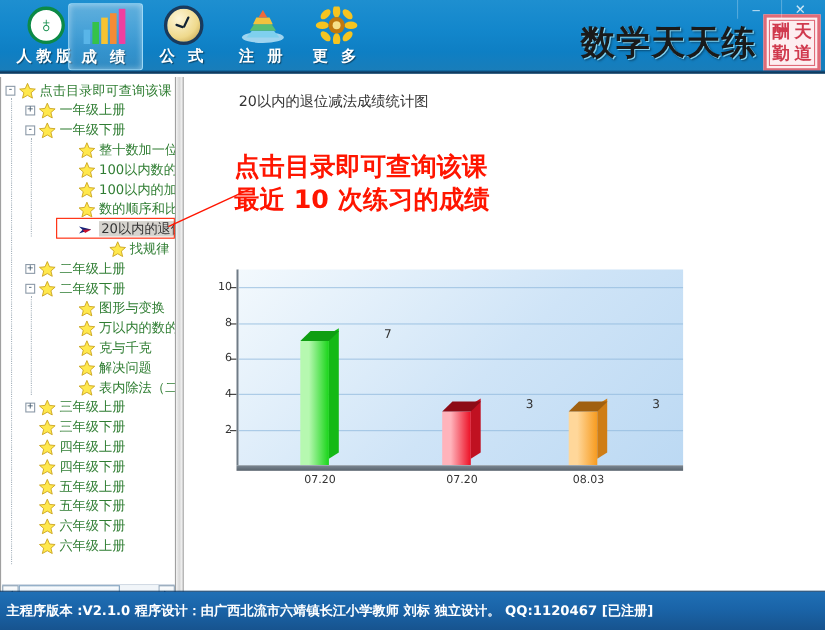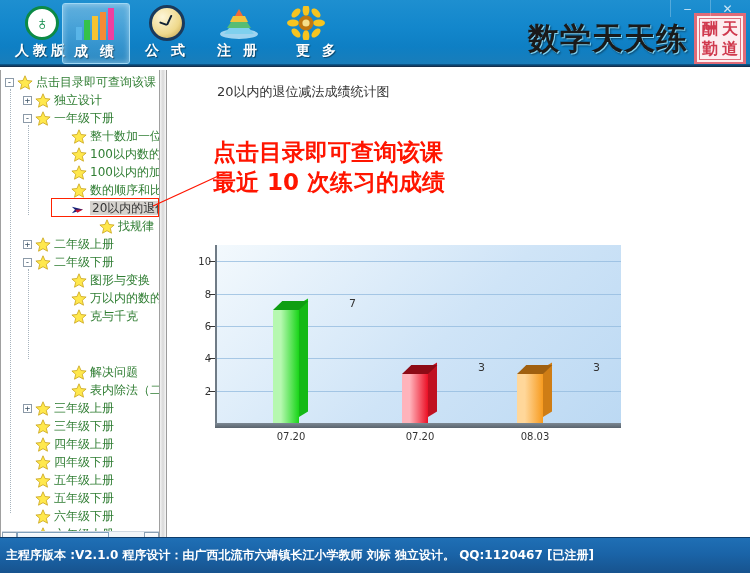--- a/index.html
+++ b/index.html
@@ -207,21 +207,21 @@
           <ellipse cx="21" cy="28" rx="19" ry="5" fill="#9fd4ef"></ellipse>
           <polygon points="6,28 36,28 31,22 11,22" fill="#7fd0ee"></polygon>
           <polygon points="9,22 33,22 29,16 13,16" fill="#57bd74"></polygon>
           <polygon points="12,16 30,16 27,10 15,10" fill="#f2c23d"></polygon>
           <polygon points="17,10 25,10 21,3" fill="#ef6a3a"></polygon>
         </svg>
       </div>
       <div class="tbar-lbl">注 册</div>
     </div>
 
-    <div class="tbar-btn" style="left:272px;text-align:right;">
+    <div class="tbar-btn" style="left:272px;">
       <div class="tbar-ico">
         <svg width="38" height="34" viewBox="0 0 38 34">
           <g fill="#f6c420">
             <ellipse cx="19" cy="4" rx="3.4" ry="6"></ellipse>
             <ellipse cx="19" cy="30" rx="3.4" ry="6"></ellipse>
             <ellipse cx="6" cy="17" rx="6" ry="3.4"></ellipse>
             <ellipse cx="32" cy="17" rx="6" ry="3.4"></ellipse>
             <ellipse cx="9" cy="7" rx="5.6" ry="3.2" transform="rotate(-45 9 7)"></ellipse>
             <ellipse cx="29" cy="27" rx="5.6" ry="3.2" transform="rotate(-45 29 27)"></ellipse>
             <ellipse cx="29" cy="7" rx="5.6" ry="3.2" transform="rotate(45 29 7)"></ellipse>
@@ -256,21 +256,21 @@
           <span class="star"><svg viewBox="0 0 20 19" width="16" height="15">
               <polygon points="10,1 12.6,7 19,7.6 14.2,11.8 15.7,18 10,14.8 4.3,18 5.8,11.8 1,7.6 7.4,7" fill="#ffe84d" stroke="#c9a21a" stroke-width="1"></polygon>
             </svg></span>
           <span class="tlabel">点击目录即可查询该课</span>
         </div>
         <div class="tnode" style="padding-left: 22px;">
           <div class="toggle">+</div>
           <span class="star"><svg viewBox="0 0 20 19" width="16" height="15">
               <polygon points="10,1 12.6,7 19,7.6 14.2,11.8 15.7,18 10,14.8 4.3,18 5.8,11.8 1,7.6 7.4,7" fill="#ffe84d" stroke="#c9a21a" stroke-width="1"></polygon>
             </svg></span>
-          <span class="tlabel">独立设计</span>
+          <span class="tlabel">一年级上册</span>
         </div>
         <div class="tnode" style="padding-left: 22px;">
           <div class="toggle">-</div>
           <span class="star"><svg viewBox="0 0 20 19" width="16" height="15">
               <polygon points="10,1 12.6,7 19,7.6 14.2,11.8 15.7,18 10,14.8 4.3,18 5.8,11.8 1,7.6 7.4,7" fill="#ffe84d" stroke="#c9a21a" stroke-width="1"></polygon>
             </svg></span>
           <span class="tlabel">一年级下册</span>
         </div>
         <div class="tnode leafrow" style="padding-left: 58px;">
           <div class="toggle none"></div>
@@ -343,21 +343,21 @@
             </svg></span>
           <span class="tlabel">万以内的数的认识</span>
         </div>
         <div class="tnode leafrow" style="padding-left: 58px;">
           <div class="toggle none"></div>
           <span class="star"><svg viewBox="0 0 20 19" width="16" height="15">
               <polygon points="10,1 12.6,7 19,7.6 14.2,11.8 15.7,18 10,14.8 4.3,18 5.8,11.8 1,7.6 7.4,7" fill="#ffe84d" stroke="#c9a21a" stroke-width="1"></polygon>
             </svg></span>
           <span class="tlabel">克与千克</span>
         </div>
-        <div class="tnode leafrow" style="padding-left: 58px; margin-top: 38px;">
+        <div class="tnode leafrow" style="padding-left: 58px;">
           <div class="toggle none"></div>
           <span class="star"><svg viewBox="0 0 20 19" width="16" height="15">
               <polygon points="10,1 12.6,7 19,7.6 14.2,11.8 15.7,18 10,14.8 4.3,18 5.8,11.8 1,7.6 7.4,7" fill="#ffe84d" stroke="#c9a21a" stroke-width="1"></polygon>
             </svg></span>
           <span class="tlabel">解决问题</span>
         </div>
         <div class="tnode leafrow" style="padding-left: 58px;">
           <div class="toggle none"></div>
           <span class="star"><svg viewBox="0 0 20 19" width="16" height="15">
               <polygon points="10,1 12.6,7 19,7.6 14.2,11.8 15.7,18 10,14.8 4.3,18 5.8,11.8 1,7.6 7.4,7" fill="#ffe84d" stroke="#c9a21a" stroke-width="1"></polygon>

